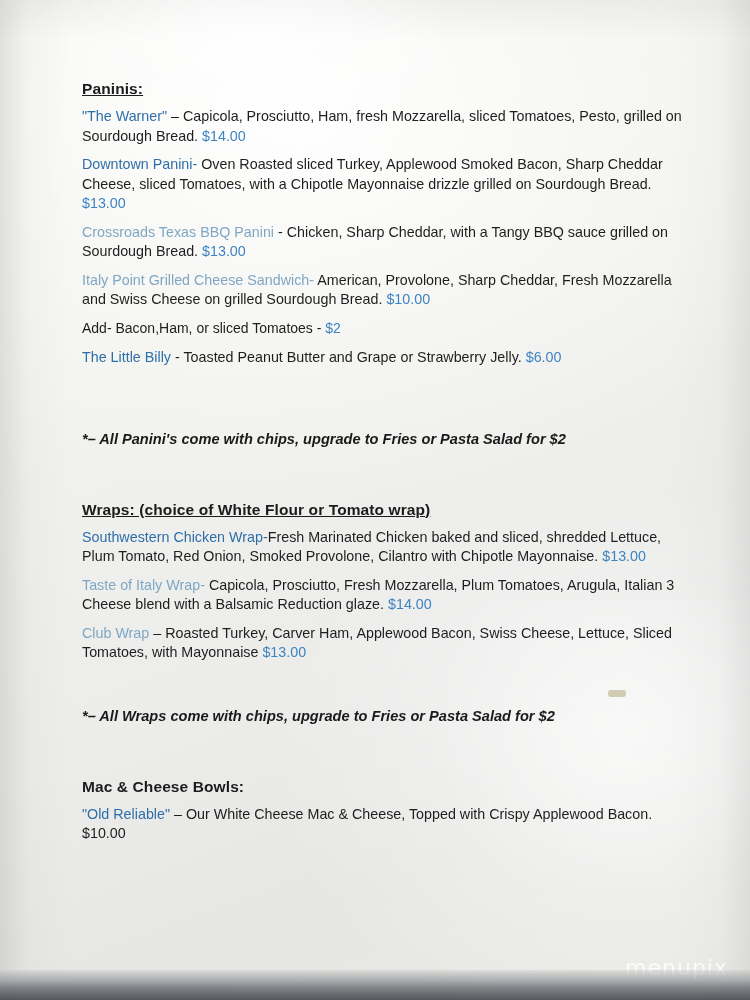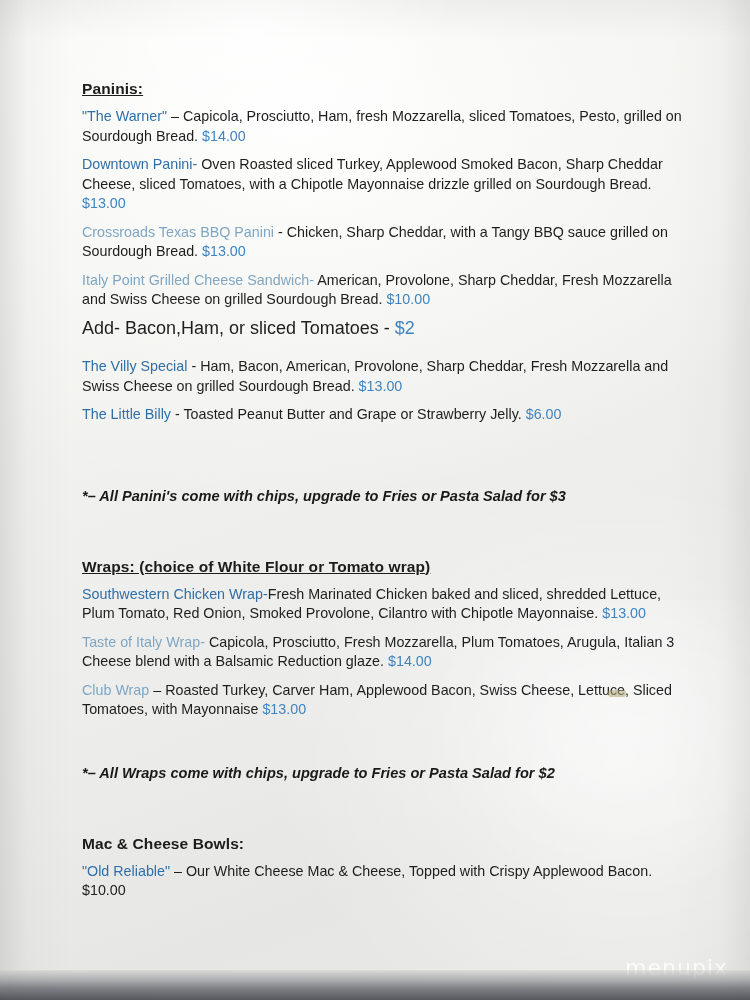--- a/index.html
+++ b/index.html
@@ -74,24 +74,24 @@
   .note {
     font-size: 14.6px;
     font-weight: bold;
     font-style: italic;
     color: #1a1a1a;
     margin: 0;
   }
   .spacer-lg { height: 54px; }
   .spacer-md { height: 36px; }
   .addon {
-    font-size: 18px;
+    font-size: 14px;
     line-height: 19.5px;
     color: #1e1e1e;
-    margin-bottom: 19px;
+    margin-bottom: 10px;
   }
   .watermark {
     position: absolute;
     right: 22px;
     bottom: 20px;
     font-size: 22px;
     color: rgba(255,255,255,0.78);
     letter-spacing: 1px;
     font-family: "DejaVu Sans", sans-serif;
   }
@@ -149,34 +149,30 @@
 
     <div class="item">
       <span class="name faded">Italy Point Grilled Cheese Sandwich-</span><span> American, Provolone, Sharp Cheddar, Fresh Mozzarella and Swiss Cheese on grilled Sourdough Bread.</span>
       <span class="price">$10.00</span>
     </div>
 
     <div class="addon">
       <span>Add- Bacon,Ham, or sliced Tomatoes - </span><span class="price">$2</span>
     </div>
 
-    <div class="item">
-      <span class="name">The Villy Special</span><span> - Ham, Bacon, American, Provolone, Sharp Cheddar, Fresh Mozzarella and Swiss Cheese on grilled Sourdough Bread.</span>
-      <span class="price">$13.00</span>
-    </div>
 
     <div class="item">
       <span class="name">The Little Billy</span><span> - Toasted Peanut Butter and Grape or Strawberry Jelly.</span>
       <span class="price">$6.00</span>
     </div>
 
 
     <div class="spacer-lg"></div>
 
-    <div class="note">*–  All Panini's come with chips, upgrade to Fries or Pasta Salad for $3</div>
+    <div class="note">*–  All Panini's come with chips, upgrade to Fries or Pasta Salad for $2</div>
 
     <div class="spacer-lg"></div>
 
     <div class="section-head">Wraps: (choice of White Flour or Tomato wrap)</div>
 
     <div class="item">
       <span class="name">Southwestern Chicken Wrap-</span><span>Fresh Marinated Chicken baked and sliced, shredded Lettuce, Plum Tomato, Red Onion, Smoked Provolone, Cilantro with Chipotle Mayonnaise.</span>
       <span class="price">$13.00</span>
     </div>
 

